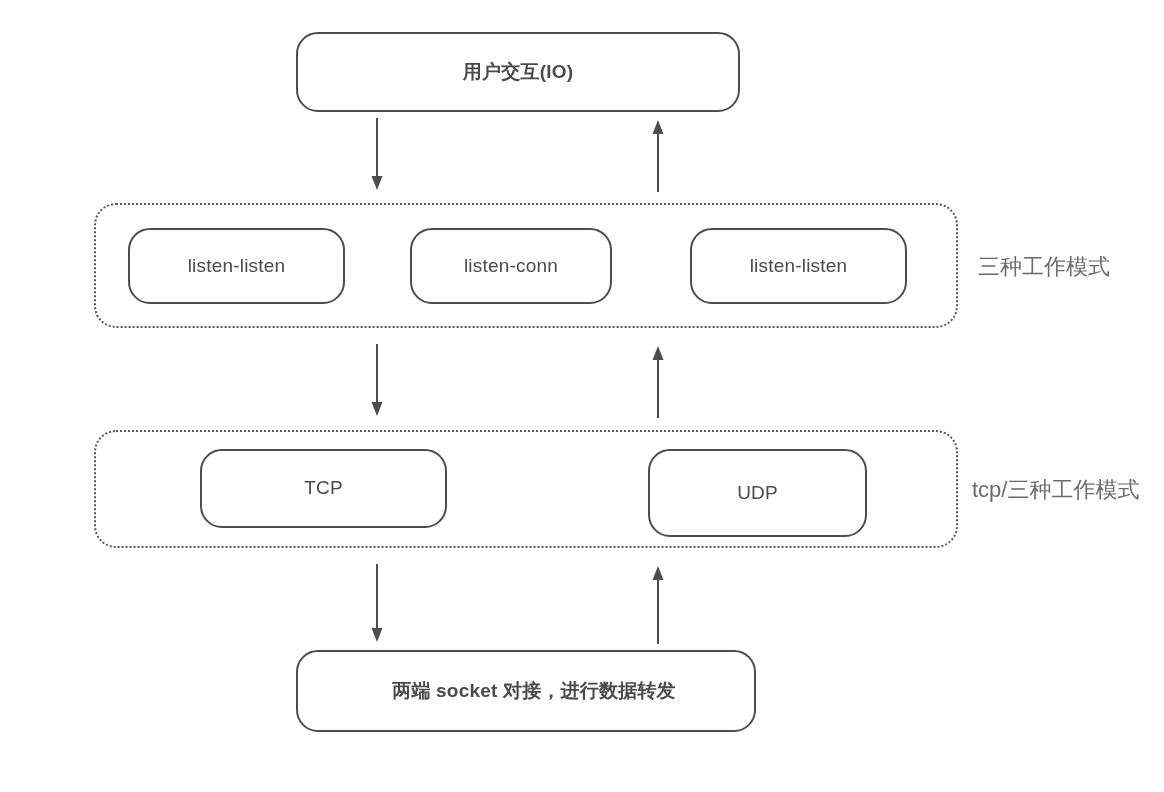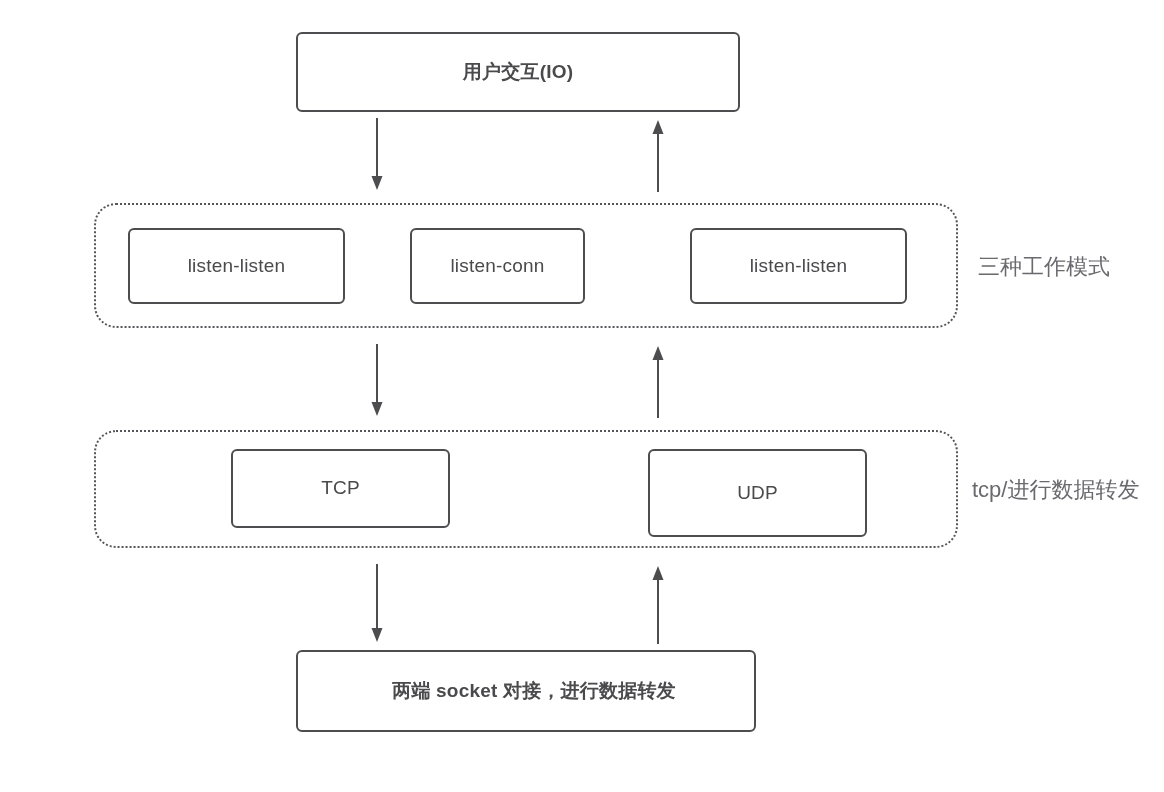--- a/index.html
+++ b/index.html
@@ -17,21 +17,21 @@
     height: 792px;
     background: #ffffff;
     overflow: hidden;
   }
 
   
   .node {
     position: absolute;
     box-sizing: border-box;
     border: 2px solid #4d4d4f;
-    border-radius: 6px;
+    border-radius: 22px;
     background: #ffffff;
     display: flex;
     align-items: center;
     justify-content: center;
     color: #4a4a4c;
     font-size: 19px;
     line-height: 1.3;
     letter-spacing: 0.2px;
     white-space: nowrap;
   }
@@ -67,24 +67,24 @@
   }
   .arrow svg {
     display: block;
     overflow: visible;
   }
 
   
   #box-top        { left: 296px; top: 32px;  width: 444px; height: 80px; }
   #group-modes    { left: 94px;  top: 203px; width: 864px; height: 125px; }
   #box-mode-0     { left: 128px; top: 228px; width: 217px; height: 76px; }
-  #box-mode-1     { left: 410px; top: 228px; width: 175px; height: 76px; justify-content: center; }
+  #box-mode-1     { left: 410px; top: 228px; width: 202px; height: 76px; justify-content: center; }
   #box-mode-2     { left: 690px; top: 228px; width: 217px; height: 76px; }
   #group-proto    { left: 94px;  top: 430px; width: 864px; height: 118px; }
-  #box-proto-0    { left: 231px; top: 449px; width: 219px; height: 79px; }
+  #box-proto-0    { left: 200px; top: 449px; width: 247px; height: 79px; }
   #box-proto-1    { left: 648px; top: 449px; width: 219px; height: 88px; }
   #box-bottom     { left: 296px; top: 650px; width: 460px; height: 82px; padding-left: 16px; }
 
   #label-modes    { left: 978px; top: 256px; }
   #label-proto    { left: 972px; top: 479px; }
 
   #arrow-down-0 { left: 369px; top: 118px; }
   #arrow-up-0   { left: 650px; top: 118px; }
   #arrow-down-1 { left: 369px; top: 344px; }
   #arrow-up-1   { left: 650px; top: 344px; }
@@ -138,21 +138,21 @@
     </svg>
   </div>
 
   <div class="group" id="group-proto"></div>
   <div class="node" id="box-proto-0">
     <span class="node-label">TCP</span>
   </div>
   <div class="node" id="box-proto-1">
     <span class="node-label">UDP</span>
   </div>
-  <div class="side-label" id="label-proto">tcp/进行数据转发</div>
+  <div class="side-label" id="label-proto">tcp/三种工作模式</div>
 
   <div class="arrow" id="arrow-down-2">
     <svg width="16" height="80" viewBox="0 0 16 80" aria-hidden="true">
       <line x1="8" y1="0" x2="8" y2="68" stroke="#4d4d4f" stroke-width="2"></line>
       <polygon points="8,78 2.5,64 13.5,64" fill="#4d4d4f"></polygon>
     </svg>
   </div>
   <div class="arrow" id="arrow-up-2">
     <svg width="16" height="80" viewBox="0 0 16 80" aria-hidden="true">
       <line x1="8" y1="80" x2="8" y2="12" stroke="#4d4d4f" stroke-width="2"></line>

